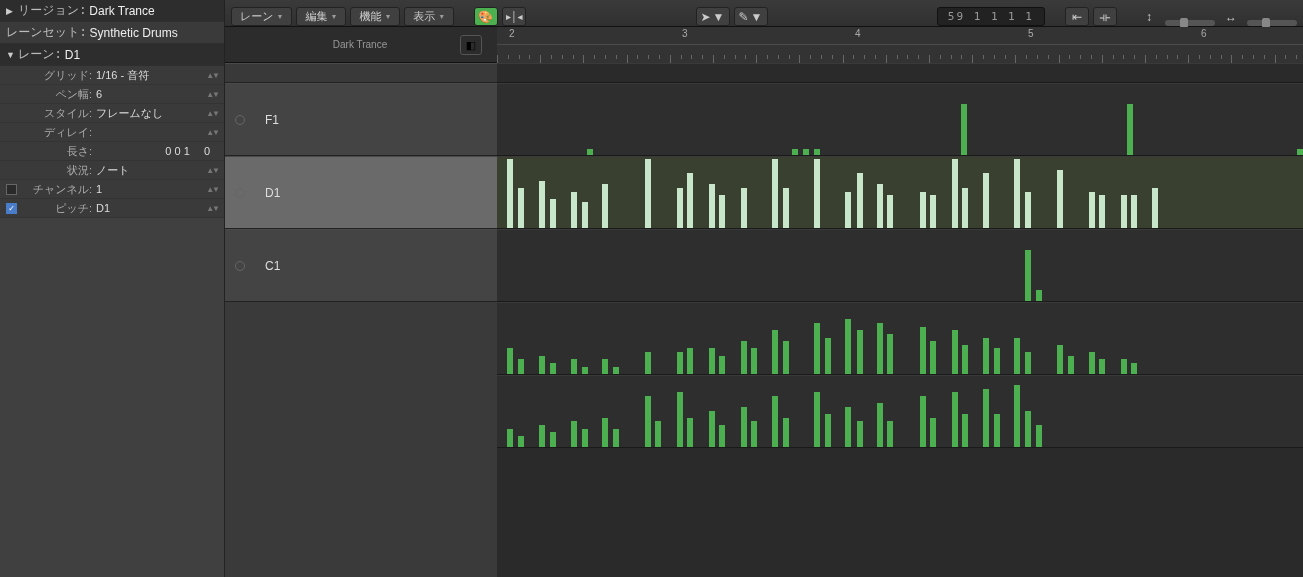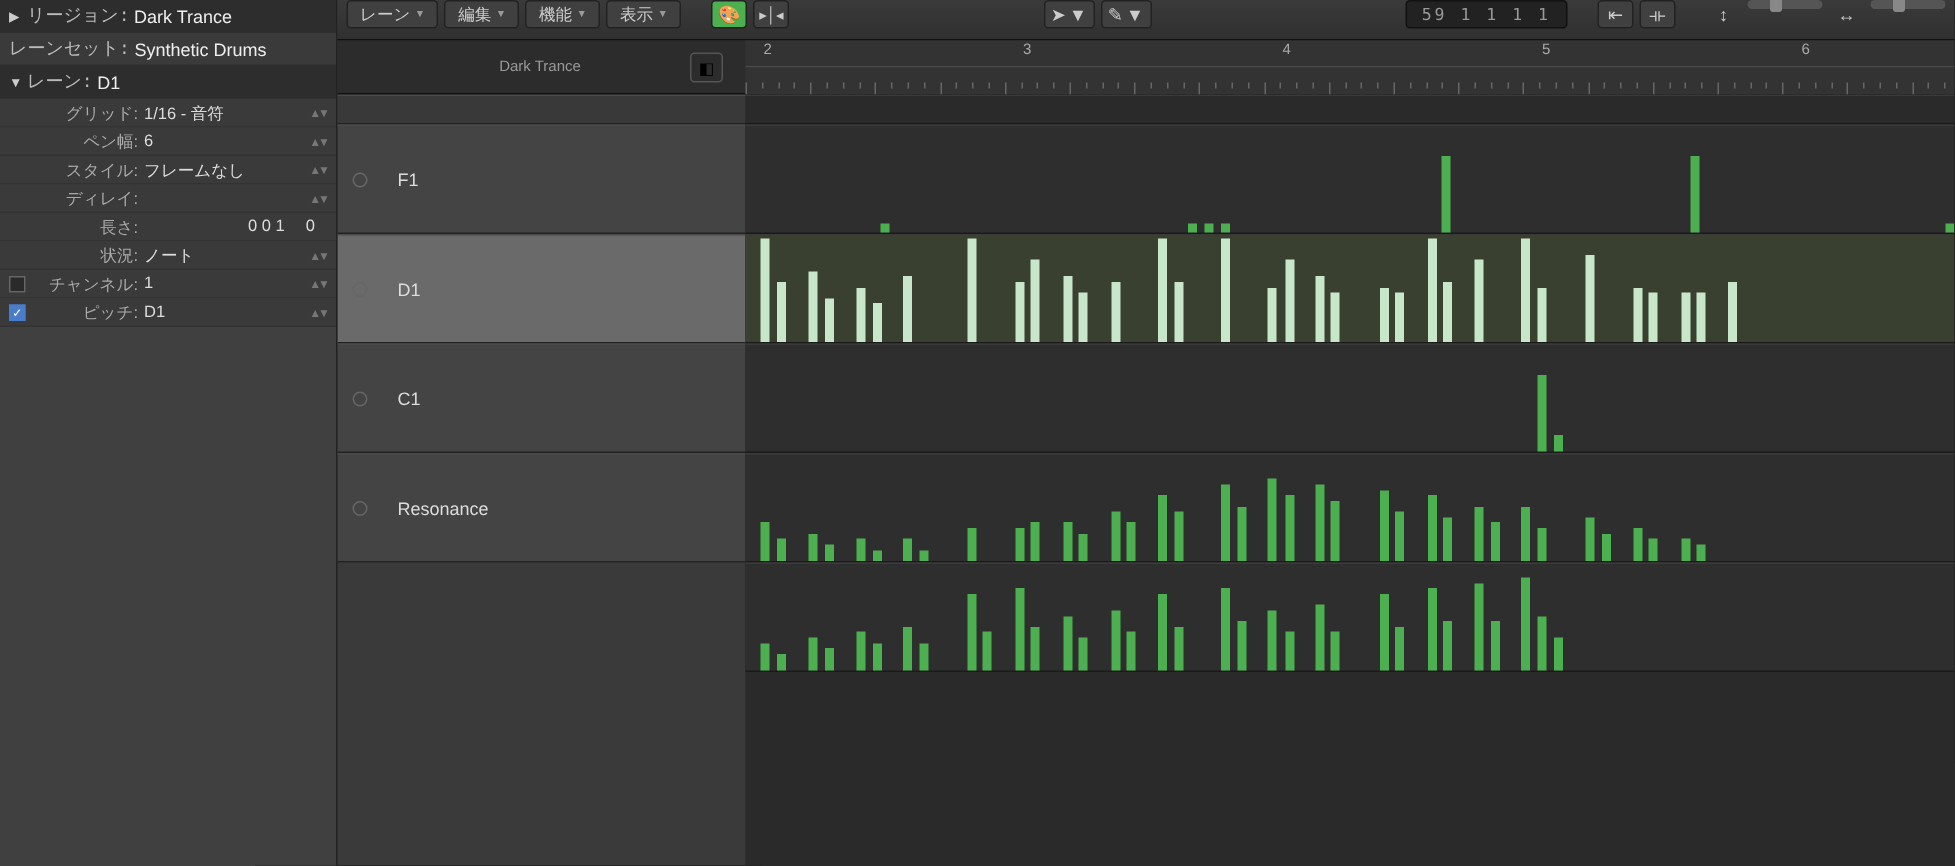--- a/index.html
+++ b/index.html
@@ -15,21 +15,21 @@
 .param-row { height: 19px; display: flex; align-items: center; padding: 0 6px; border-bottom: 1px solid #333; font-size: 11px; background: #3a3a3a; }
 .param-label { flex: 0 0 90px; text-align: right; color: #aaa; padding-right: 4px;}
 .param-val { color: #ddd; flex: 1; }
 .param-arrows { color:#777; font-size: 8px; letter-spacing:-2px; }
 .chk { width: 11px; height: 11px; border: 1px solid #666; margin-right: 4px; background:#2a2a2a; display:inline-flex; align-items:center; justify-content:center; font-size:8px; color:#fff;}
 .chk.on { background:#4a7dc9; border-color:#4a7dc9; }
 .insp-body { background:#404040; height: calc(577px - 110px); }
 
 
 .main { flex:1; display:flex; flex-direction:column; background:#2e2e2e; }
-.toolbar { height:27px; background: linear-gradient(#3a3a3a,#303030); border-bottom:1px solid #111; display:flex; align-items:flex-start; padding:0 6px; gap:4px; font-size:12px; color:#ccc; }
+.toolbar { height:27px; background: linear-gradient(#3a3a3a,#303030); border-bottom:1px solid #111; display:flex; align-items:flex-end; padding:0 6px; gap:4px; font-size:12px; color:#ccc; }
 .tb-btn { height:19px; padding:0 8px; background:#404040; border:1px solid #222; border-radius:3px; display:flex; align-items:center; gap:3px; font-size:11px; }
 .tb-btn .chev { font-size:7px; color:#999;}
 .tb-sep { width:12px; }
 .tb-icon { width:24px; height:19px; border:1px solid #222; border-radius:3px; display:flex; align-items:center; justify-content:center; background:#404040;}
 .tb-icon.green{ background:#4CAF50; }
 .tb-spacer { flex:1; }
 .lcd { background:#222; border:1px solid #111; border-radius:3px; height:19px; padding:0 10px; font-family:monospace; font-size:11px; letter-spacing:2px; display:flex; align-items:center; color:#999; }
 .slider-h { width:50px; height:6px; background:#555; border-radius:3px; position:relative;}
 .slider-h::after{content:"";position:absolute;left:15px;top:-2px;width:8px;height:10px;background:#888;border-radius:2px;}
 
@@ -263,24 +263,20 @@
             <span>F1</span>
           </div>
           <div class="lane-row sel">
             <span class="lane-dot"></span>
             <span>D1</span>
           </div>
           <div class="lane-row">
             <span class="lane-dot"></span>
             <span>C1</span>
           </div>
-          <div class="lane-row">
-            <span class="lane-dot"></span>
-            <span>Resonance</span>
-          </div>
         </div>
     </div>
     <div class="lane-content" id="lane-content">
         <div class="lane-strip narrow" style="top: 0px; height: 20px;"></div>
         <div class="lane-strip" style="top: 20px; height: 73px;">
           <div class="evt g" style="left: 90px; height: 5.84px;"></div>
           <div class="evt g" style="left: 295px; height: 5.84px;"></div>
           <div class="evt g" style="left: 306px; height: 5.84px;"></div>
           <div class="evt g" style="left: 317px; height: 5.84px;"></div>
           <div class="evt g" style="left: 464px; height: 51.1px;"></div>

